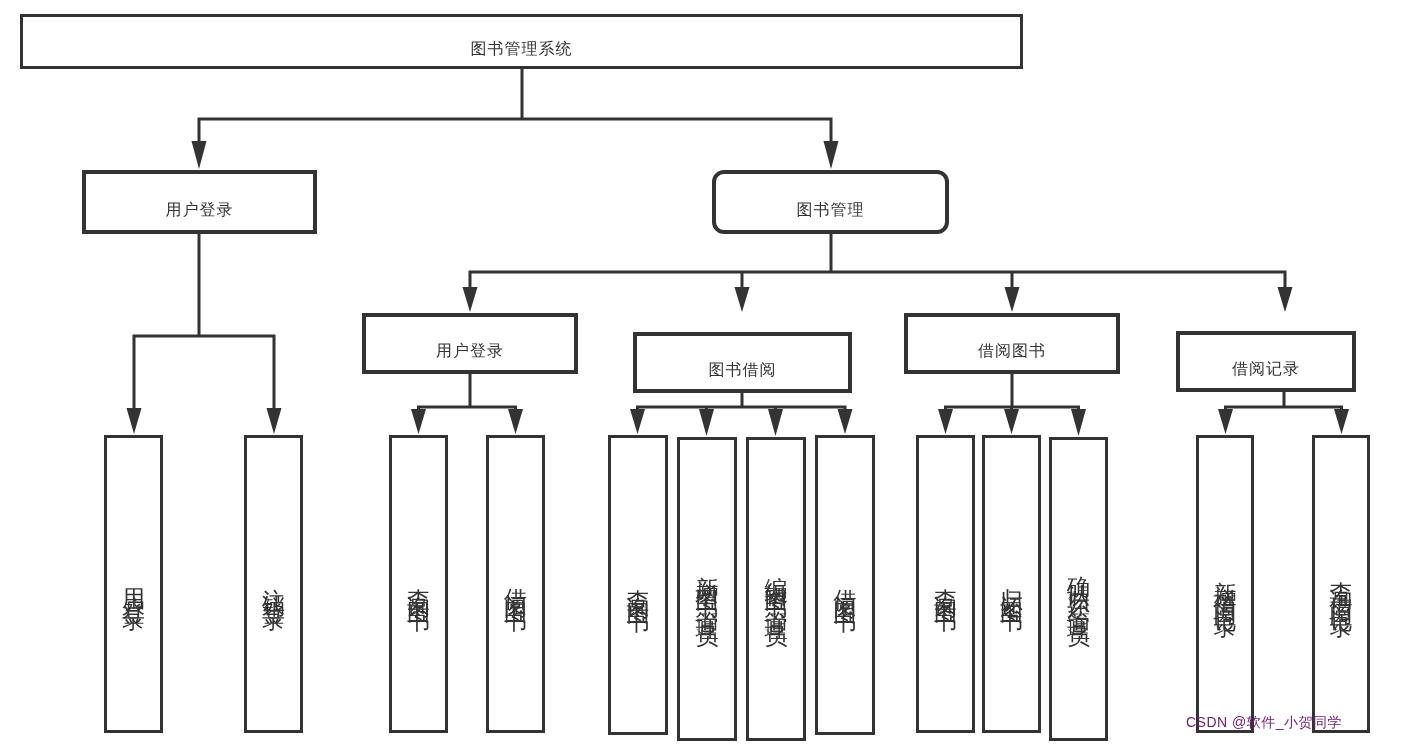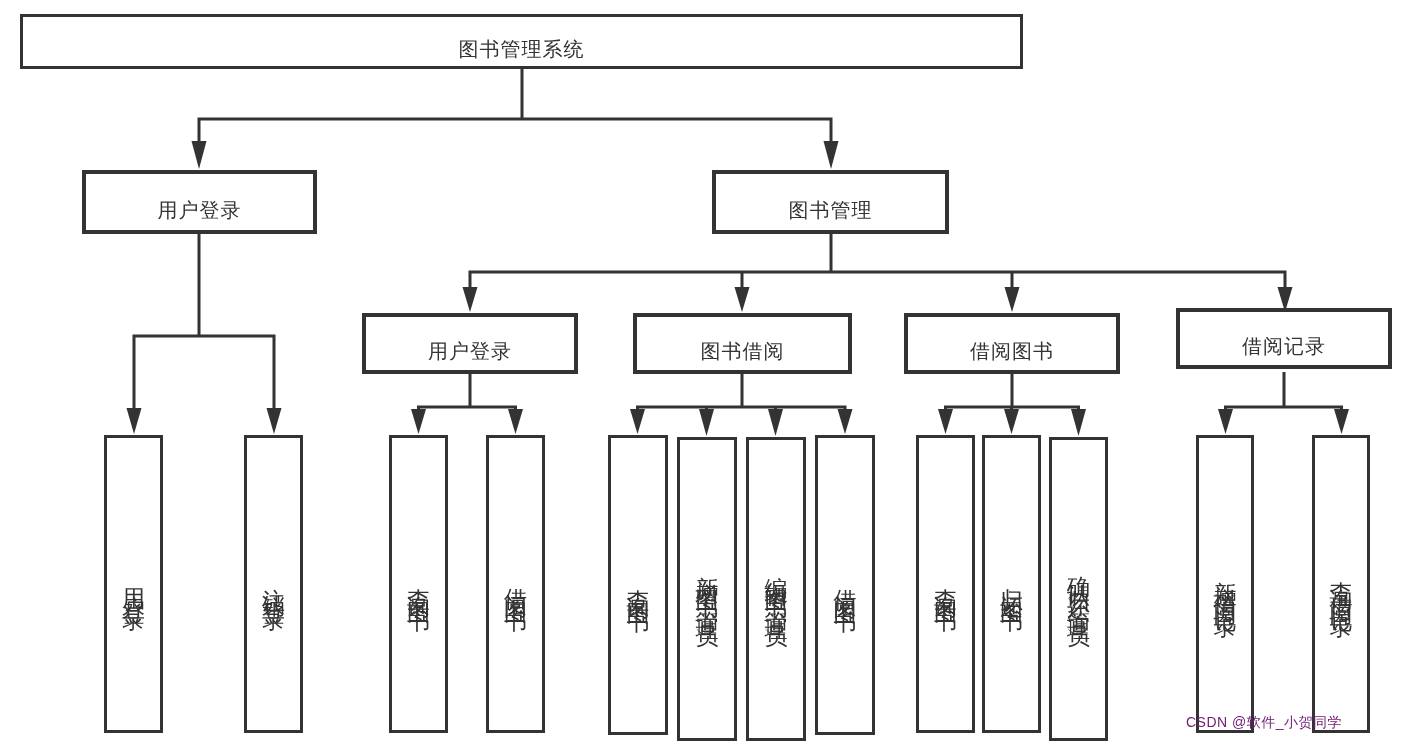--- a/index.html
+++ b/index.html
@@ -8,21 +8,21 @@
     position:relative;width:1405px;height:747px;background:#ffffff;overflow:hidden;
     color:#333333;
   }
   .box{
     position:absolute;box-sizing:border-box;background:#ffffff;
     border:3px solid #333333;
     display:flex;align-items:center;justify-content:center;
     color:#333333;
   }
   .box.lvl1,.box.lvl2{border-width:4px;}
-  .h-label{font-size:20px;letter-spacing:1px;white-space:nowrap;margin-top:16px;}
+  .h-label{font-size:16px;letter-spacing:1px;white-space:nowrap;margin-top:16px;}
   .v-label{
     writing-mode:vertical-rl;text-orientation:mixed;
     font-size:23px;letter-spacing:7px;line-height:1;white-space:nowrap;
   }
   svg.wires{position:absolute;left:0;top:0;pointer-events:none;}
   .wires path{stroke:#333333;stroke-width:3;fill:none;}
   .wires polygon{fill:#333333;stroke:none;}
   .watermark{
     position:absolute;left:1186px;top:714px;
     font-size:14px;color:#701a75;white-space:nowrap;z-index:5;
@@ -84,34 +84,34 @@
     </g>
   </svg>
 
   <div class="box" style="left:20px;top:14px;width:1003px;height:55px;">
     <span class="h-label">图书管理系统</span>
   </div>
 
   <div class="box lvl1" style="left:82px;top:170px;width:235px;height:64px;">
     <span class="h-label">用户登录</span>
   </div>
-  <div class="box lvl1" style="left:712px;top:170px;width:237px;height:64px;">
+  <div class="box lvl1" style="left:712px;top:170px;width:237px;height:64px;border-radius:12px;">
     <span class="h-label">图书管理</span>
   </div>
 
   <div class="box lvl2" style="left:362px;top:313px;width:216px;height:61px;">
     <span class="h-label">用户登录</span>
   </div>
-  <div class="box lvl2" style="left:633px;top:313px;width:219px;height:61px;">
+  <div class="box lvl2" style="left:633px;top:332px;width:219px;height:61px;">
     <span class="h-label">图书借阅</span>
   </div>
   <div class="box lvl2" style="left:904px;top:313px;width:216px;height:61px;">
     <span class="h-label">借阅图书</span>
   </div>
-  <div class="box lvl2" style="left:1176px;top:308px;width:216px;height:61px;">
+  <div class="box lvl2" style="left:1176px;top:331px;width:180px;height:61px;">
     <span class="h-label">借阅记录</span>
   </div>
 
   <div class="box" style="left:104px;top:435px;width:59px;height:298px;">
     <span class="v-label">用户登录</span>
   </div>
   <div class="box" style="left:244px;top:435px;width:59px;height:298px;">
     <span class="v-label">注销登录</span>
   </div>
 

